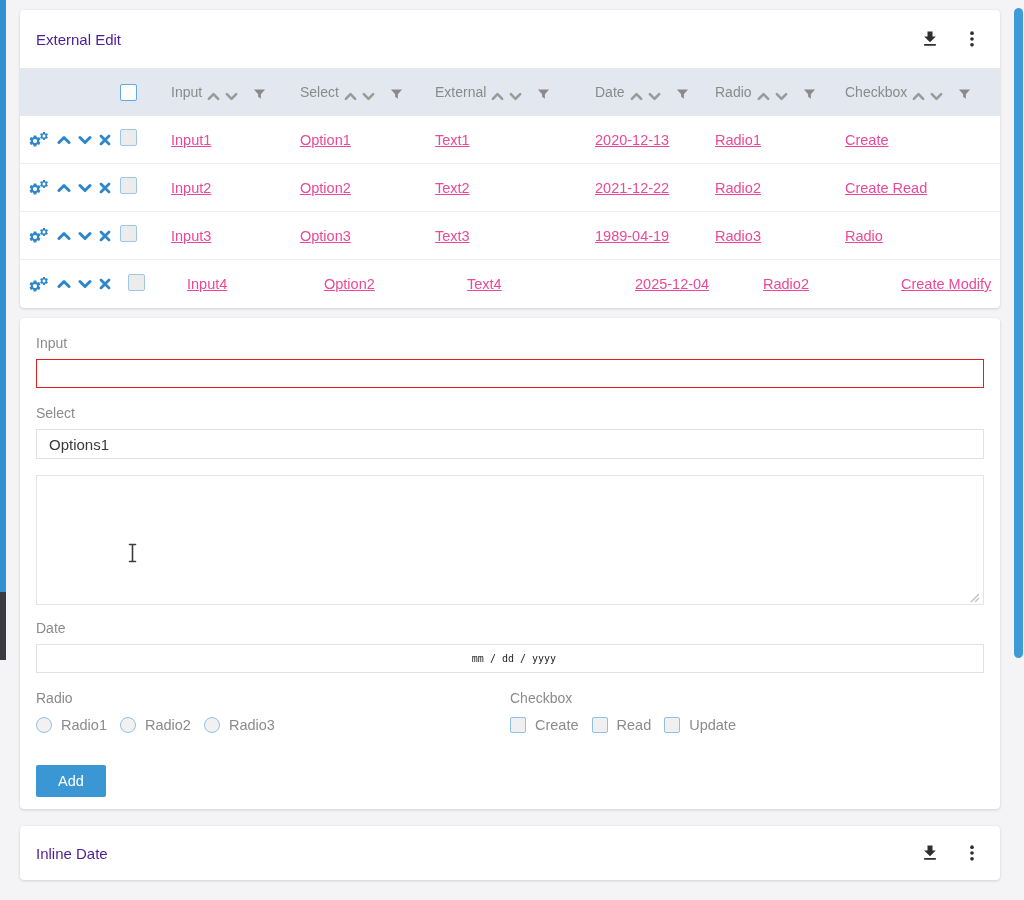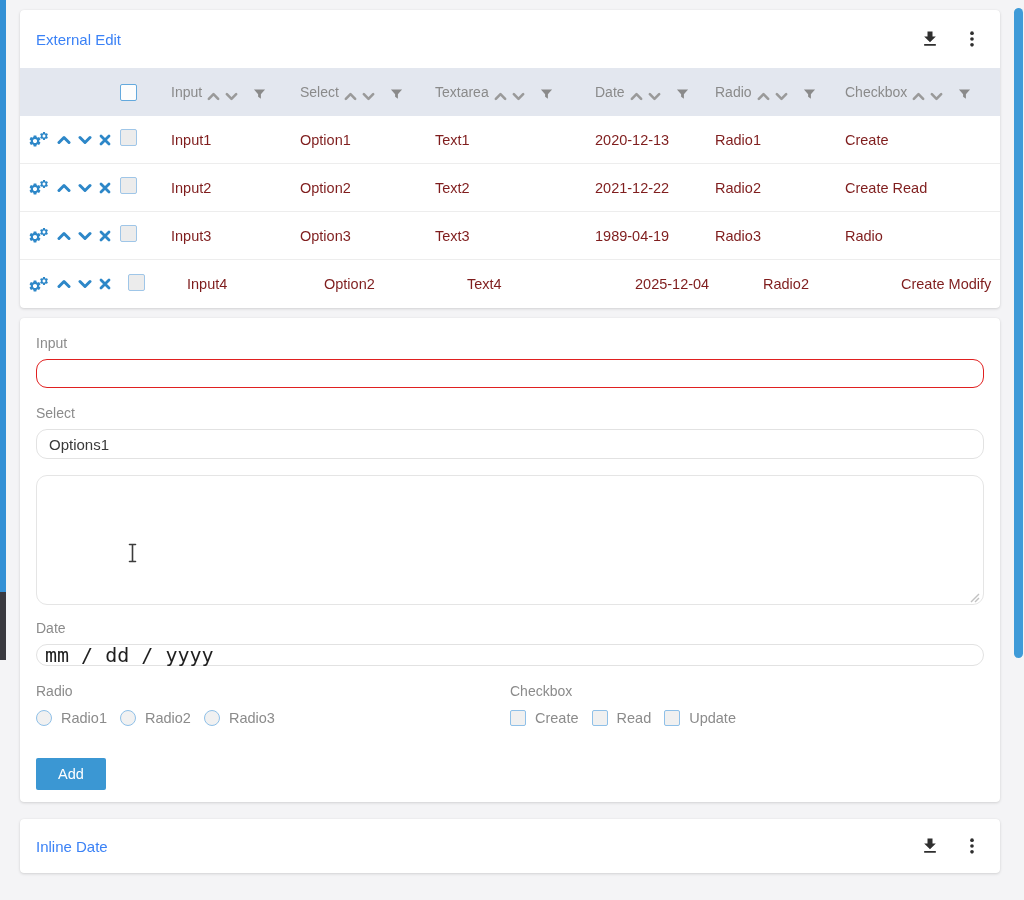--- a/index.html
+++ b/index.html
@@ -13,37 +13,37 @@
   .content { position:absolute; left:20px; top:10px; width:980px; }
   .card {
     background:#fff; border-radius:4px;
     box-shadow:0 1px 3px rgba(0,0,0,.14), 0 0 1px rgba(0,0,0,.08);
     overflow:hidden;
   }
   .card-header {
     height:58px; display:flex; align-items:center;
     padding:0 18px 0 16px;
   }
-  .card-title { font-size:15px; color:#3b82f6; }
+  .card-title { font-size:15px; color:#4c1d95; }
   .card-tools { margin-left:auto; display:flex; align-items:center; gap:22px; }
   .tool-icon { width:20px; height:20px; color:#2f2f2f; cursor:pointer; }
   .tool-icon svg { width:100%; height:100%; fill:currentColor; }
 
   
   .grid-table { width:100%; }
   .t-row {
     display:grid;
     grid-template-columns:100px 51px 129px 135px 160px 120px 130px 1fr;
     align-items:center; height:48px;
   }
   .t-head { background:#e3e7ef; }
   .t-body .t-row { border-bottom:1px solid #ededed; }
   .t-body .t-row:last-child { border-bottom:none;gap:8px; }
   .h-cell { display:flex; align-items:center; gap:5px; font-size:14px; color:#8a8a8a; }
-  .c-cell { font-size:14.5px; color:#7f1d1d; }
+  .c-cell { font-size:14.5px; color:#ec4899;text-decoration:underline; }
   .sort-ic { width:13px; height:9px; color:#9a9a9a; cursor:pointer; }
   .sort-ic svg { width:100%; height:100%; fill:none; stroke:currentColor; stroke-width:2.8; stroke-linecap:round; stroke-linejoin:round; }
   .filter-ic { width:13px; height:11px; color:#8a8a8a; margin-left:10px; cursor:pointer; }
   .filter-ic svg { width:100%; height:100%; fill:currentColor; }
 
   .cb { width:17px; height:17px; border-radius:2px; display:inline-block; cursor:pointer; }
   .cb-header { background:#fdfdfd; border:1px solid #64a9dd; }
   .cb-row { background:#ececec; border:1px solid #9fc6e8; }
 
   .actions { display:flex; align-items:center; gap:7px; padding-left:8px; color:#2d87c8; }
@@ -52,35 +52,35 @@
   .chev-ic svg { fill:none; stroke:#2d87c8; stroke-width:3; stroke-linecap:round; stroke-linejoin:round; }
   .x-ic svg { fill:none; stroke:#2d87c8; stroke-width:2.8; stroke-linecap:round; }
   .cogs { position:relative; width:22px; height:17px; }
   .cogs svg { fill:#2d87c8; position:absolute; }
   .cog-big { width:14px; height:14px; left:0; top:3px; }
   .cog-small { width:10px; height:10px; left:11px; top:0; }
 
   
   .form-card { padding:16px 16px 12px 16px; margin:10px 0 17px 0; }
   .form-label { font-size:14px; color:#8b8b8b; line-height:18px; margin-bottom:7px; }
-  .fi { width:100%; border-radius:11px; background:#fff; }
+  .fi { width:100%; border-radius:0; background:#fff; }
   .input-error { height:29px; border:1px solid #e02020; margin-bottom:16px; }
   .select-box {
     height:30px; border:1px solid #e2e2e2; margin-bottom:16px;
     display:flex; align-items:center; padding-left:12px;
     font-size:15px; color:#3a3a3a; cursor:pointer;
   }
   .textarea-box { height:130px; border:1px solid #e5e5e5; margin-bottom:14px; position:relative; }
   .resize-handle { position:absolute; right:2px; bottom:2px; width:12px; height:12px; cursor:nwse-resize; }
   .resize-handle svg { stroke:#c2c2c2; stroke-width:1.4; }
   .date-box {
-    height:22px; border:1px solid #e2e2e2; margin-bottom:16px;
+    height:29px; border:1px solid #e2e2e2; margin-bottom:16px;
     display:flex; align-items:center; padding-left:8px;
     font-family:"DejaVu Sans Mono","Liberation Mono",monospace;
-    font-size:20px; color:#1f1f1f; cursor:text;
+    font-size:10px; color:#1f1f1f; cursor:text;justify-content:center;
   }
   .opt-row { display:flex; margin-bottom:32px; }
   .opt-col1 { width:474px; }
   .opt-col2 { flex:1; }
   .opt-items { display:flex; align-items:center; margin-top:10px; gap:13px; }
   .opt-item { display:flex; align-items:center; gap:9px; font-size:14.5px; color:#8b8b8b; }
   .radio {
     width:16px; height:16px; border-radius:50%;
     border:1px solid #8fc0e8; background:#f1f1f1; cursor:pointer; flex:none;
   }
@@ -177,21 +177,21 @@
                 <use href="#svg-chev-up"></use>
               </svg></span>
           <span class="sort-ic"><svg viewBox="0 0 14 9">
                 <use href="#svg-chev-down"></use>
               </svg></span>
           <span class="filter-ic"><svg viewBox="0 0 14 11">
                 <use href="#svg-funnel"></use>
               </svg></span>
         </div>
         <div class="h-cell">
-          <span>Textarea</span>
+          <span>External</span>
           <span class="sort-ic"><svg viewBox="0 0 14 9">
                 <use href="#svg-chev-up"></use>
               </svg></span>
           <span class="sort-ic"><svg viewBox="0 0 14 9">
                 <use href="#svg-chev-down"></use>
               </svg></span>
           <span class="filter-ic"><svg viewBox="0 0 14 11">
                 <use href="#svg-funnel"></use>
               </svg></span>
         </div>

